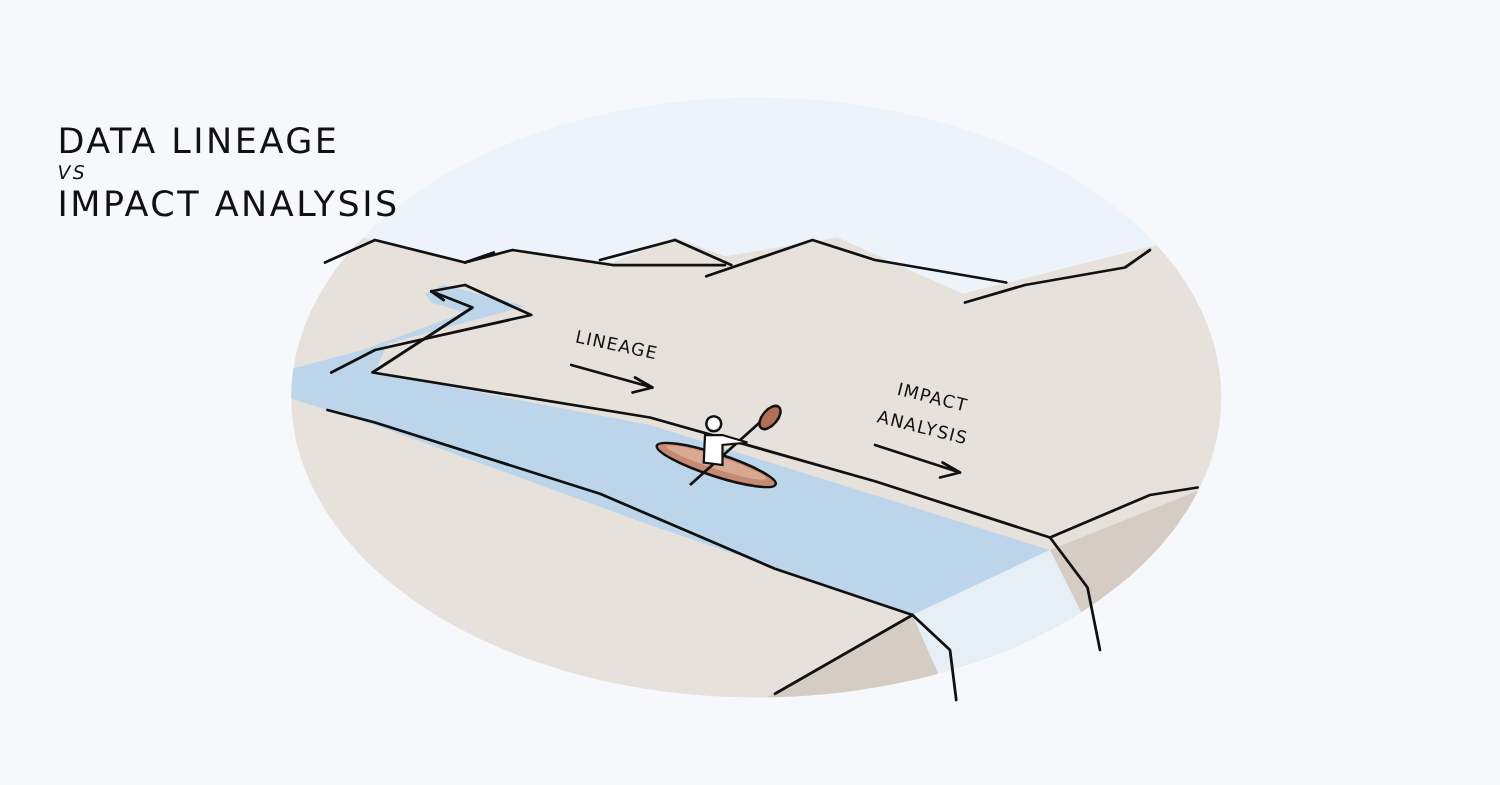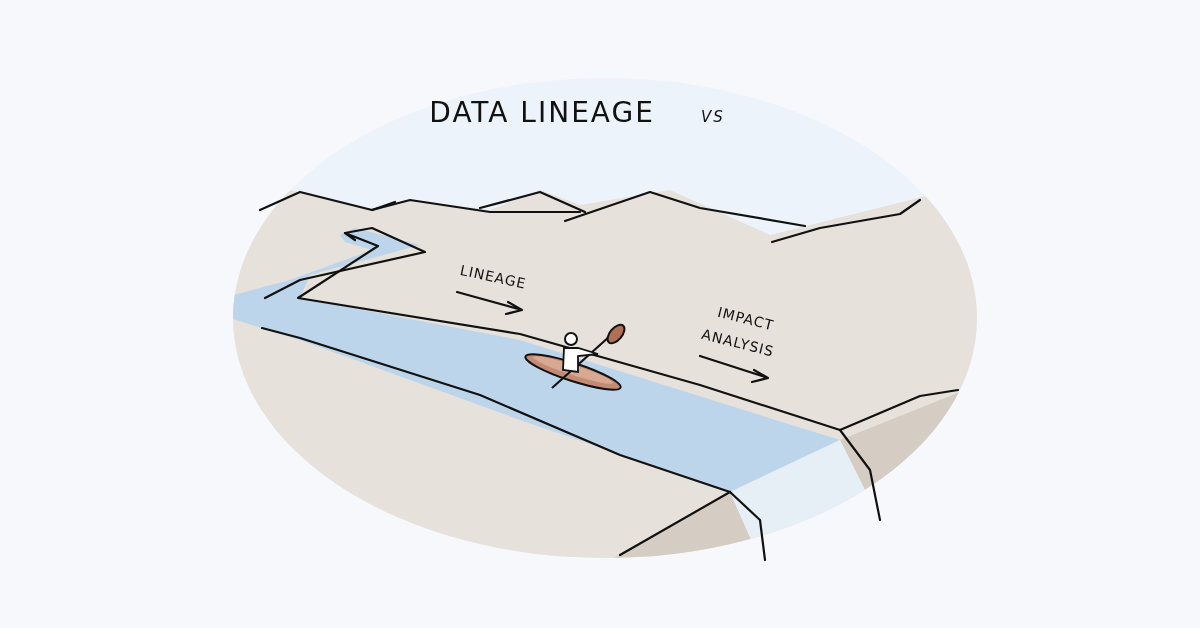--- a/index.html
+++ b/index.html
@@ -8,20 +8,21 @@
     background: #f6f8fc;
     font-family: "DejaVu Sans", sans-serif;
     position: relative;
   }
   .scene { position: absolute; left: 0; top: 0; width: 1200px; height: 628px; }
   .title {
     position: absolute; top: 96px; left: 0; width: 1200px;
     display: flex; justify-content: center; align-items: baseline;
     color: #111; letter-spacing: 2px;
     font-family: "DejaVu Sans", sans-serif;
+    flex-direction: column;
   }
   .title .big { font-size: 28px; font-weight: 400; }
   .title .vs { font-size: 15px; margin: 0 46px; font-style: italic; }
   .label {
     position: absolute; font-family: "DejaVu Sans", sans-serif;
     color: #111; font-size: 14px; letter-spacing: 1px;
   }
   .lbl-lineage { left: 462px; top: 262px; transform: rotate(12deg); transform-origin: left top; }
   .lbl-impact1 { left: 720px; top: 304px; transform: rotate(14deg); transform-origin: left top; }
   .lbl-impact2 { left: 704px; top: 326px; transform: rotate(14deg); transform-origin: left top; }
@@ -76,17 +77,18 @@
     <line x1="552" y1="388" x2="610" y2="336" stroke="#111" stroke-width="2.2"></line>
     <ellipse cx="616" cy="334" rx="6" ry="11" transform="rotate(40 616 334)" fill="#b07058" stroke="#111" stroke-width="2"></ellipse>
     <circle cx="571" cy="339" r="6" fill="#fff" stroke="#111" stroke-width="2"></circle>
     <path d="M564,348 L578,348 L598,354 L578,356 L578,372 L563,370 Z" fill="#fff" stroke="#111" stroke-width="1.8"></path>
   </g>
 </svg>
 
 <div class="title">
   <span class="big">DATA LINEAGE</span>
   <span class="vs">VS</span>
+  <span class="big">IMPACT ANALYSIS</span>
 </div>
 
 <div class="label lbl-lineage">LINEAGE</div>
 <div class="label lbl-impact1">IMPACT</div>
 <div class="label lbl-impact2">ANALYSIS</div>
 
 </body></html>

